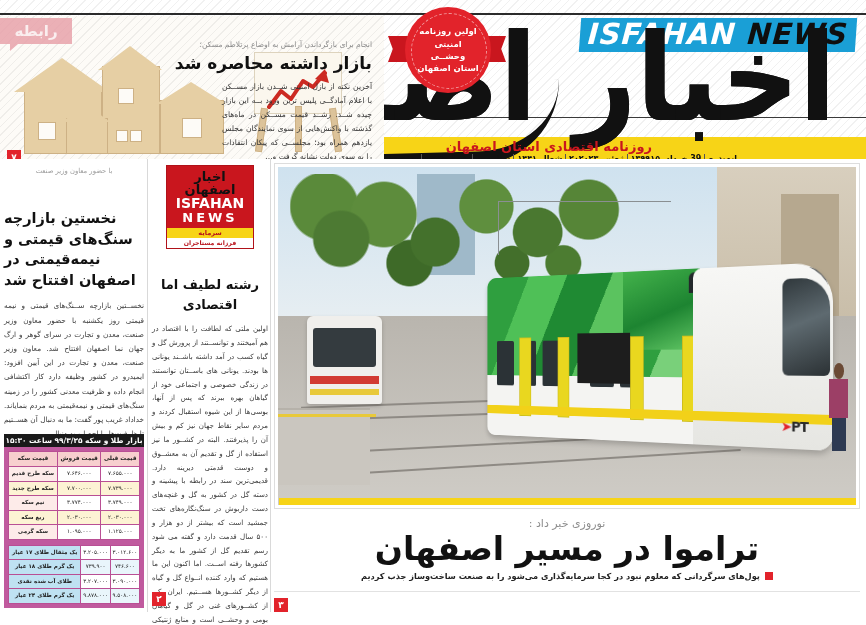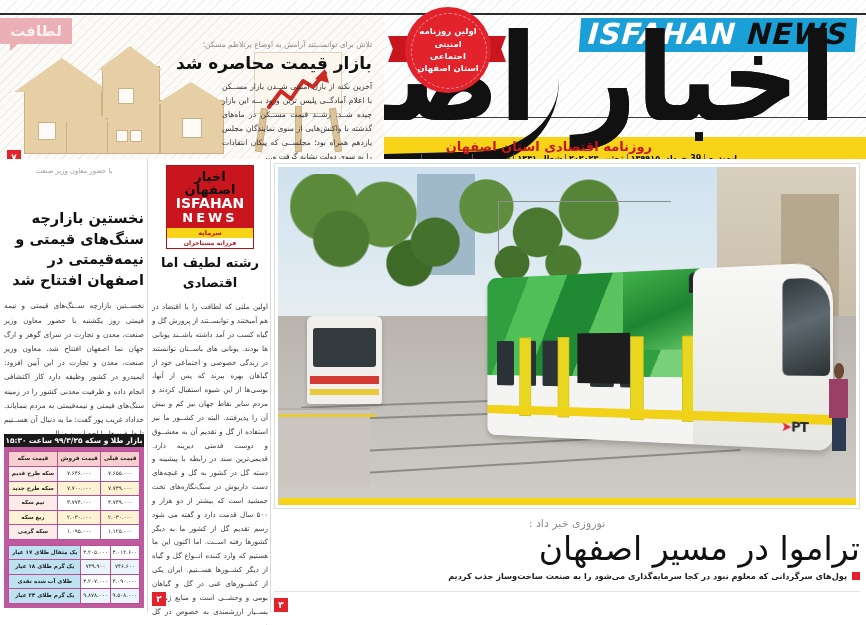--- a/index.html
+++ b/index.html
@@ -153,21 +153,21 @@
 
   
   .body-area{position:absolute;left:0;top:159px;width:866px;height:453px;background:#fff;}
 
   .col-rules{position:absolute;top:0;width:1px;height:453px;background:#d9d9d9;}
 
   
   .col-left{position:absolute;left:4px;top:4px;width:140px;height:445px;}
   .cl-kicker{font-size:6.8px;color:#9a9a9a;text-align:center;margin:4px 0 3px 0;}
   .cl-head{
-    font-size:14.5px;font-weight:bold;line-height:1.42;text-align:right;color:#111;margin-top:33px;
+    font-size:14.5px;font-weight:bold;line-height:1.42;text-align:left;color:#111;margin-top:33px;
   }
   .cl-body{
     margin-top:9px;font-size:7.3px;line-height:1.95;text-align:justify;color:#3a3a3a;
   }
   .cl-pagebox{margin-top:6px;}
 
   .gold-card{
     position:absolute;left:0;bottom:0;width:140px;
     background:#c05a9e;padding:0 0 4px 0;
   }
@@ -206,21 +206,21 @@
   .logo-en2{font-size:13px;letter-spacing:3px;line-height:1.15;padding-bottom:2px;}
   .logo-sar{
     background:#f7d417;color:#b8131b;font-size:6.6px;font-weight:bold;text-align:center;
     padding:1px 0;letter-spacing:3px;
   }
   .logo-author{
     background:#fff;color:#b8131b;font-size:6.2px;font-weight:bold;text-align:center;
     padding:1px 0 2px 0;
   }
   .cm-head{
-    margin-top:4px;text-align:center;font-size:13px;font-weight:bold;line-height:1.5;color:#111;
+    margin-top:26px;text-align:center;font-size:13px;font-weight:bold;line-height:1.5;color:#111;
   }
   .cm-body{
     margin-top:8px;font-size:7.1px;line-height:1.95;text-align:justify;color:#3a3a3a;
   }
   .cm-pagebox{position:absolute;left:0;bottom:2px;}
 
   
   .col-main{position:absolute;left:274px;top:4px;width:586px;height:445px;}
   .photo-frame{
     position:absolute;left:0;top:0;width:586px;height:346px;border:1px solid #dddddd;background:#fff;
@@ -316,25 +316,25 @@
   .ped-legs{position:absolute;left:20%;top:62%;width:60%;height:38%;background:#2e3a52;}
   .wire{position:absolute;left:38%;top:10%;width:30%;height:1px;background:#8a8f92;}
   .pole{position:absolute;left:38%;top:10%;width:1px;height:16%;background:#8a8f92;}
 
   
   .head-kicker{
     position:absolute;left:0;top:354px;width:586px;text-align:center;
     font-size:11px;color:#8d8d8d;
   }
   .main-head{
-    position:absolute;left:0;top:366px;width:586px;text-align:right;
-    font-size:33px;font-weight:normal;color:#111;letter-spacing:-0.5px;
+    position:absolute;left:0;top:366px;width:586px;text-align:center;
+    font-size:33px;font-weight:bold;color:#111;letter-spacing:-0.5px;
   }
   .main-sub{
-    position:absolute;left:0;top:408px;width:586px;text-align:right;
+    position:absolute;left:0;top:408px;width:586px;text-align:center;
     font-size:8.2px;font-weight:bold;color:#222;
   }
   .main-sub .sq{
     display:inline-block;width:8px;height:8px;background:#e2232b;
     vertical-align:-1px;margin-left:5px;
   }
   .main-rule{position:absolute;left:0;top:428px;width:586px;height:1px;background:#e2e2e2;}
   .main-pagebox{position:absolute;left:0;bottom:-4px;}
 </style>
 </head>
@@ -358,41 +358,41 @@
     <div class="swoosh"></div>
     <div class="swoosh-tail"></div>
 
     <div class="seal">
       <div class="ribbon-l"></div>
       <div class="ribbon-r"></div>
       <div class="disc">
         <div class="seal-text">
           <div>اولین روزنامه</div>
           <div>امنیتی</div>
-          <div>اجتماعی</div>
+          <div>وحشــی</div>
           <div>استان اصفهان</div>
         </div>
       </div>
     </div>
 
     <div class="mh-subtitle">روزنامه اقتصادی استان اصفهان</div>
 
     <div class="mh-dateline">
       <span>ایمیدرو</span><span>39 خرداد ۱۳۹۹</span><span>۱۵ ژوئن ۲۰۲۰</span><span>۲۳ شوال ۱۴۴۱</span><span>سال دوم</span><span>شماره ۵۲۲</span><span>صفحه اول</span>
     </div>
 
     <div class="mh-price">قیمت ۲۰۰۰ تومان</div>
   </div>
 
   <div class="housing">
     <div class="housing-bg"></div>
     <div class="housing-hatch hatch"></div>
 
     <div class="jesar-tag">
-      <span>لطافت</span>
+      <span>رابطه</span>
     </div>
 
     <div class="houses">
       <div class="hs" style="left:18px;bottom:0;width:76px;height:64px;"></div>
       <div class="roof" style="left:8px;bottom:62px;border-width:0 48px 34px 48px;border-color:transparent transparent #e6cfa4 transparent;"></div>
       <div class="win" style="left:32px;bottom:14px;width:16px;height:16px;"></div>
 
       <div class="hs" style="left:96px;bottom:0;width:56px;height:86px;"></div>
       <div class="roof" style="left:92px;bottom:84px;border-width:0 32px 24px 32px;border-color:transparent transparent #e6cfa4 transparent;"></div>
       <div class="win" style="left:112px;bottom:50px;width:14px;height:14px;"></div>
@@ -412,22 +412,22 @@
         <svg class="arrow-line" width="62" height="44" viewBox="0 0 62 44">
           <polyline points="2,40 14,24 24,32 36,14 46,20 58,6" fill="none" stroke="#cc2a22" stroke-width="4" stroke-linejoin="round" stroke-linecap="round"></polyline>
           <polygon points="58,2 62,16 48,12" fill="#cc2a22"></polygon>
         </svg>
       </div>
       <div class="leg" style="left:8px;top:62px;height:42px;transform:rotate(8deg);"></div>
       <div class="leg" style="left:82px;top:62px;height:42px;transform:rotate(-8deg);"></div>
       <div class="leg" style="left:45px;top:60px;height:44px;"></div>
     </div>
 
-    <div class="housing-kicker">تلاش برای توانســتند آرامش به اوضاع پرتلاطم مسکن؛</div>
-    <div class="housing-head">بازار قیمت محاصره شد</div>
+    <div class="housing-kicker">انجام برای بازگرداندن آرامش به اوضاع پرتلاطم مسکن؛</div>
+    <div class="housing-head">بازار داشته محاصره شد</div>
     <div class="housing-body">آخرین نکته از بازل امنیتی شــدن بازار مســکن با اعلام آمادگــی پلیس ترین ورود بــه این بازار چیده شــد. رشــد قیمت مســکن در ماه‌های گذشته با واکنش‌هایی از سوی نمایندگان مجلس یازدهم همراه بود؛ مجلســی که پیکان انتقادات را به سوی دولت نشانه گرفت و...</div>
     <div class="pagebox housing-page">۷</div>
     <div class="housing-underbar"></div>
   </div>
 
   <div class="body-area">
 
     <div class="col-rules" style="left:147px;"></div>
     <div class="col-rules" style="left:270px;"></div>
 

